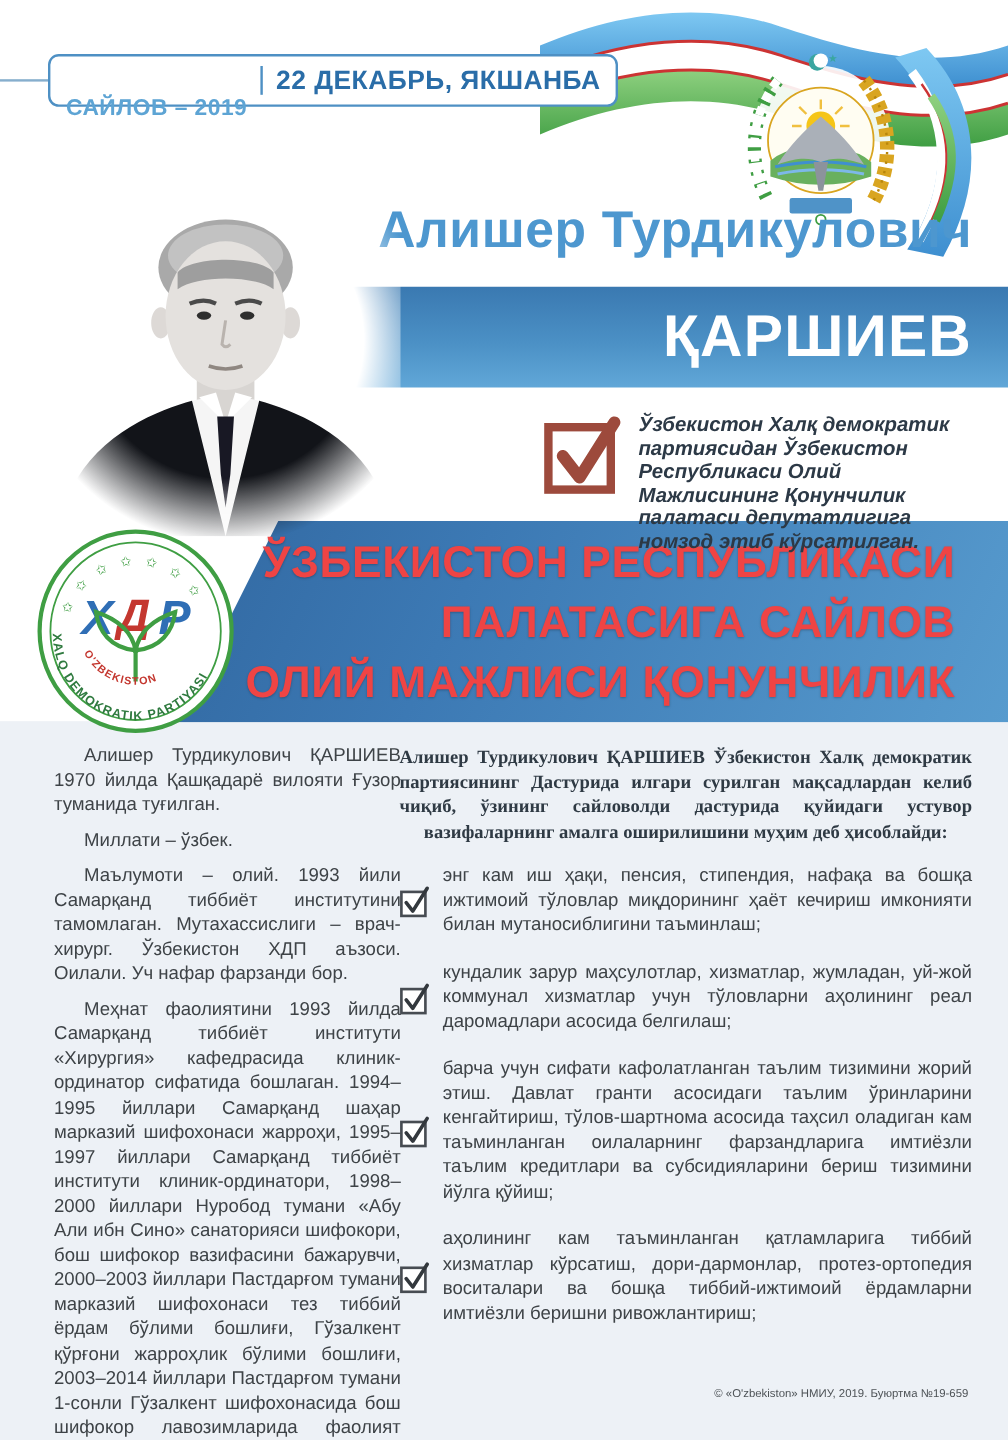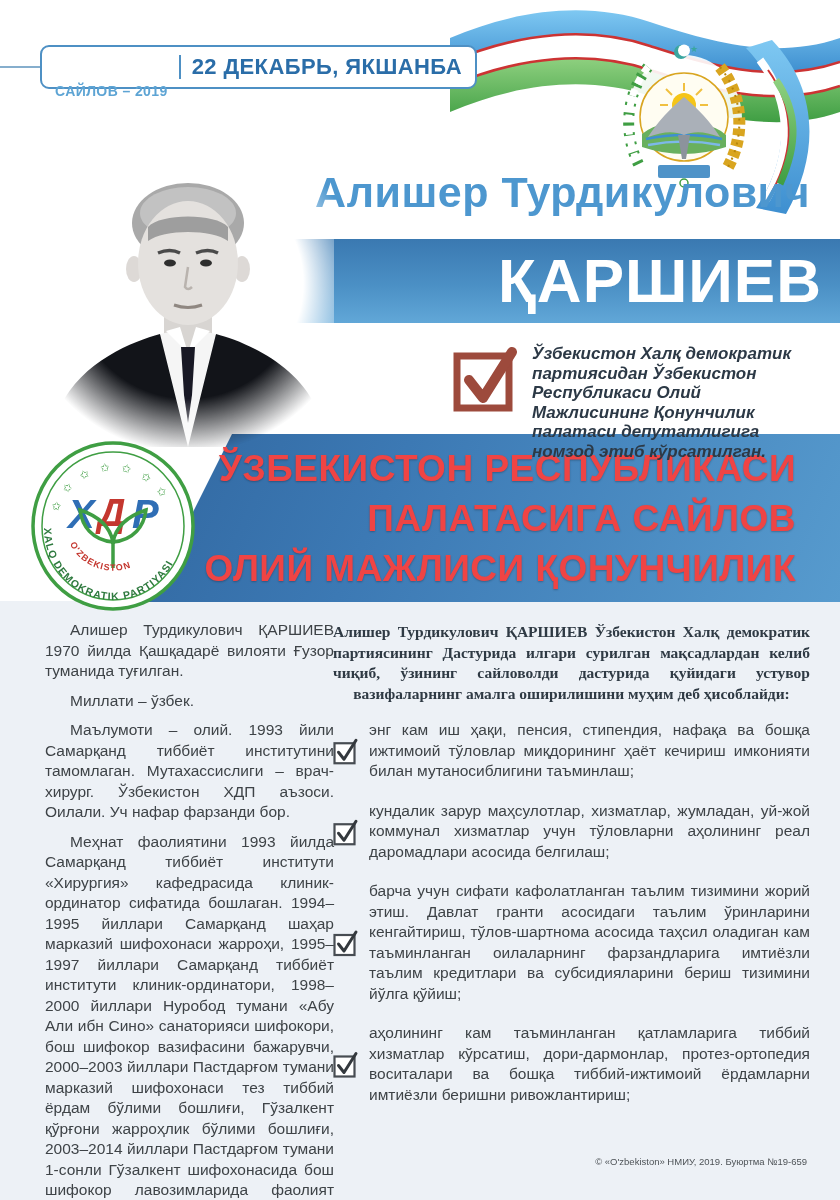--- a/index.html
+++ b/index.html
@@ -3,35 +3,35 @@
 <meta charset="utf-8">
 <style>
   html,body{margin:0;padding:0;background:#888;}
   .page{position:relative;width:840px;height:1200px;background:#ffffff;overflow:hidden;
         font-family:"Liberation Sans",sans-serif;margin:0 auto;}
   
   .top-rule{position:absolute;left:0;top:66px;width:523px;height:2px;background:#86aecd;}
   .badge{position:absolute;left:40px;top:45px;height:40px;background:#fff;
          border:2.5px solid #4e90c4;border-radius:9px;display:flex;align-items:center;
          padding:0 13px;gap:11px;z-index:4;}
-  .badge .b1{color:#5da4d4;font-weight:700;font-size:14px;letter-spacing:.4px;white-space:nowrap;margin-top:48px;}
+  .badge .b1{color:#5da4d4;font-weight:700;font-size:19px;letter-spacing:.4px;white-space:nowrap;margin-top:48px;}
   .badge .b2{color:#2a6da8;font-weight:700;font-size:22px;letter-spacing:.4px;white-space:nowrap;}
   .badge .sep{width:2px;height:24px;background:#4e90c4;}
   
   .flag{position:absolute;right:0;top:0;width:390px;height:230px;z-index:2;}
   .emblem{position:absolute;left:618px;top:38px;width:132px;height:152px;z-index:3;}
   
   .photo{position:absolute;left:42px;top:155px;width:292px;height:292px;z-index:5;}
   .name-first{position:absolute;left:0;right:30px;top:168px;text-align:right;z-index:4;
       color:#4d97cf;font-weight:700;font-size:43px;letter-spacing:.5px;}
   .name-bar{position:absolute;left:236px;right:0;top:239px;height:84px;z-index:1;
       border-radius:16px 0 0 16px;
       background:linear-gradient(180deg,#3a79b1 0%,#4b90c5 55%,#61a7d8 100%);}
-  .name-bar .surname{position:absolute;right:18px;top:0;line-height:84px;color:#fff;
-      font-weight:700;font-size:62px;letter-spacing:1px;}
+  .name-bar .surname{position:absolute;right:30px;top:0;line-height:84px;color:#fff;
+      font-weight:700;font-size:49px;letter-spacing:1px;}
   
   .nomination{position:absolute;left:452px;top:344px;width:365px;display:flex;gap:14px;
       align-items:flex-start;z-index:4;}
   .nomination .chkbig{flex:0 0 66px;}
   .nomination .ntext{font-style:italic;font-weight:700;font-size:17px;line-height:19.5px;
       color:#2c3946;width:287px;}
   
   .banner{position:absolute;left:0;right:0;top:434px;height:168px;z-index:2;}
   .banner .shape{position:absolute;inset:0;
       background:linear-gradient(115deg,#2c5f97 0%,#3c79b4 45%,#579bce 100%);

